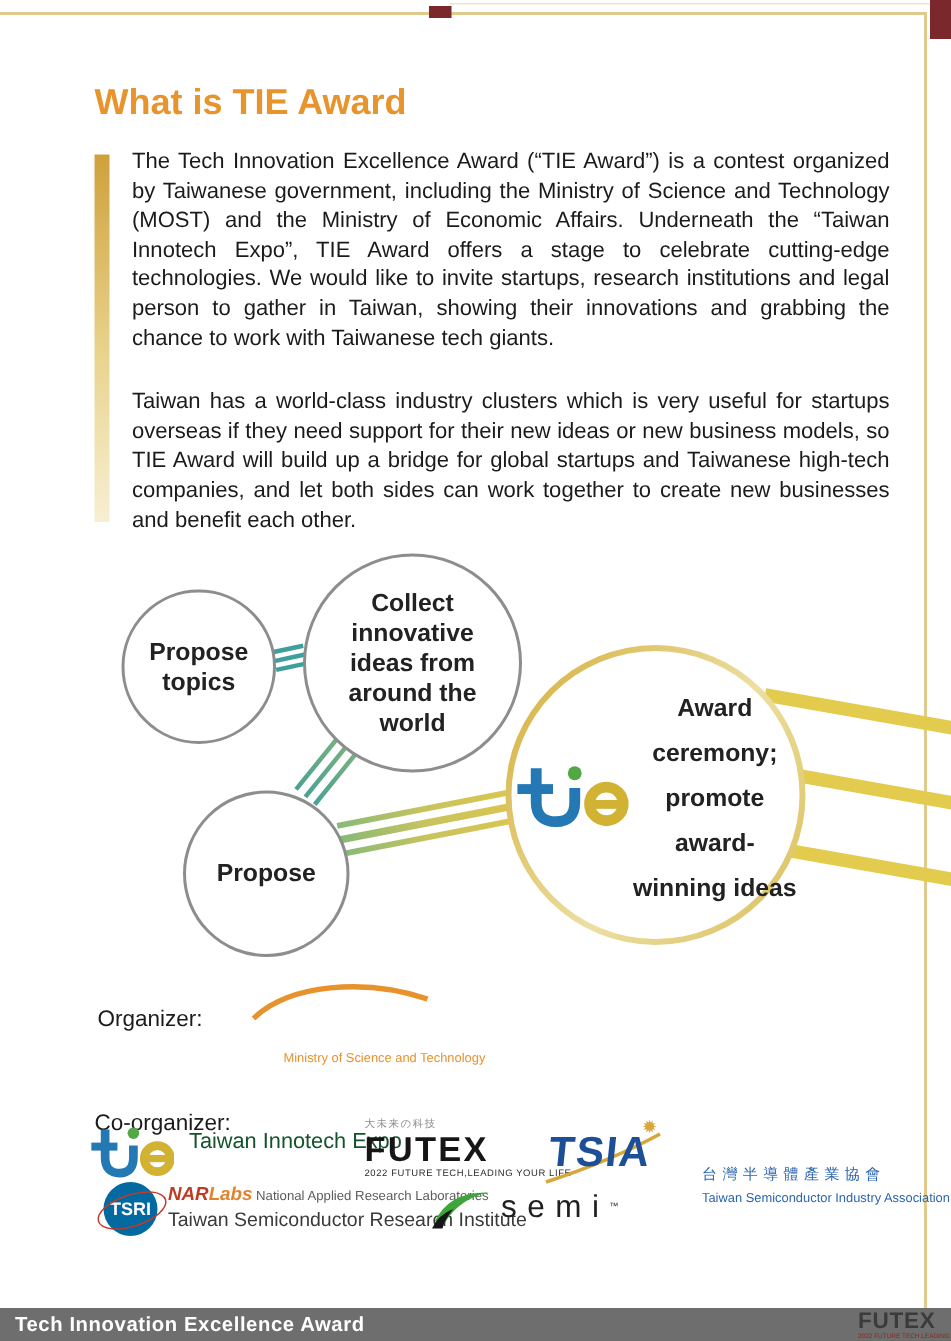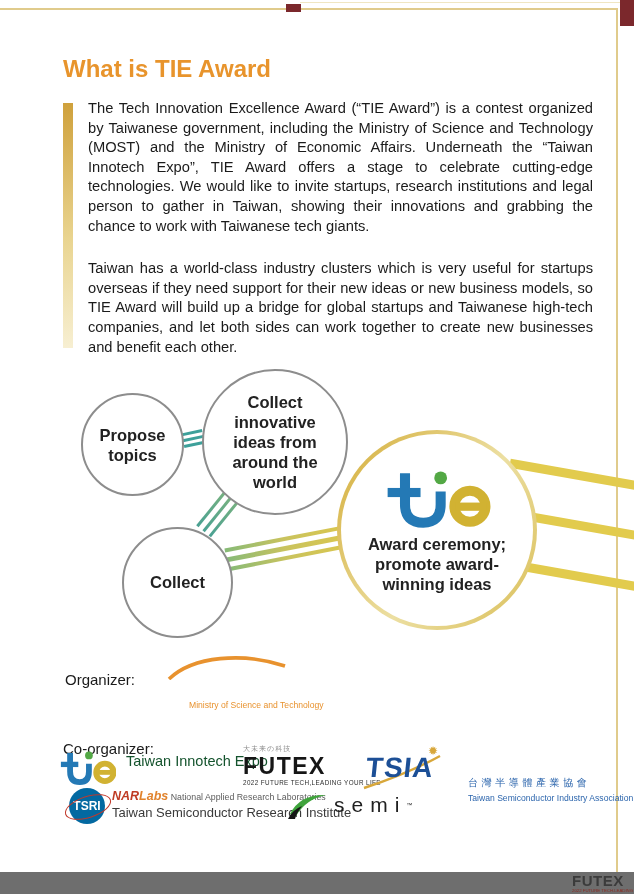--- a/index.html
+++ b/index.html
@@ -26,21 +26,21 @@
   .circle{border-radius:50%;background:#fff;display:flex;align-items:center;justify-content:center;
           text-align:center;font-weight:700;color:#222;}
   .c-gray{border:2.5px solid #8d8d8d;}
   .c1{left:81px;top:393px;width:99px;height:99px;font-size:16.5px;line-height:20px;}
   .c2{left:202px;top:369px;width:142px;height:142px;font-size:16.5px;line-height:20px;}
   .c2 .inner{width:126px;}
   .c3{left:122px;top:527px;width:107px;height:107px;font-size:16.5px;}
   .c4ring{left:337px;top:430px;width:200px;height:200px;border-radius:50%;
           background:linear-gradient(125deg,#d4ad38,#ecdfa2 55%,#d9bd55);
           display:flex;align-items:center;justify-content:center;z-index:3;}
-  .c4{width:192px;height:192px;border:none;flex-direction:column;font-size:16.5px;line-height:20px;}
+  .c4{width:192px;height:192px;border:none;flex-direction:row;font-size:16.5px;line-height:30px;}
   .c4 .txt{width:160px;margin-top:4px;}
 
   
   .bars3 .bar{background:#3da09a;}
   .conn1{left:183px;top:431px;transform:rotate(-12deg);}
   .conn1 .bar{width:21px;height:2.6px;margin-bottom:3.6px;}
   .conn2{left:197px;top:503px;transform:rotate(-51deg);}
   .conn2 .bar{width:46px;height:3px;margin-bottom:5px;background:linear-gradient(90deg,#4aa193,#79b27e);}
   .conn3{left:226px;top:537px;transform:rotate(-11deg);}
   .conn3 .bar{width:119px;height:4.2px;margin-bottom:5.2px;background:linear-gradient(90deg,#86ba77,#c9c35e,#d9c64f);}
@@ -132,21 +132,21 @@
   <div class="abs band band2"></div>
   <div class="abs band band3"></div>
 
   <div class="abs circle c-gray c1">
     <div class="inner">Propose topics</div>
   </div>
   <div class="abs circle c-gray c2">
     <div class="inner">Collect innovative ideas from around the world</div>
   </div>
   <div class="abs circle c-gray c3">
-    <div class="inner">Collect</div>
+    <div class="inner">Propose</div>
   </div>
   <div class="abs c4ring">
     <div class="circle c4">
       <svg width="112" height="64" viewBox="0 0 120 70">
         <rect x="6" y="24" width="36" height="10" fill="#2479b5"></rect>
         <path d="M25 8 L25 42 Q25 62 45 62 Q64 62 64 42 L64 28" fill="none" stroke="#2479b5" stroke-width="11"></path>
         <circle cx="64" cy="13" r="7" fill="#53a845"></circle>
         <circle cx="96" cy="44" r="17" fill="none" stroke="#d1b232" stroke-width="11"></circle>
         <rect x="80" y="40" width="34" height="9" fill="#d1b232"></rect>
       </svg>
@@ -209,19 +209,20 @@
   <div class="abs semi">
     <svg width="42" height="30" viewBox="0 0 42 30">
       <path d="M4 24 Q 14 4, 40 5 Q 20 9, 10 26 Z" fill="#3fa43c"></path>
       <path d="M2 29 Q 6 20, 16 16 Q 10 24, 9 29 Z" fill="#161616"></path>
     </svg>
     <span class="semi-word">semi</span>
       <span class="semi-tm">™</span>
   </div>
 
   <div class="abs footer">
+    <div class="footer-title">Tech Innovation Excellence Award</div>
     <div class="footer-brand">
       <div class="w">FUTEX</div>
       <div class="s">2022 FUTURE TECH.LEADING YOUR LIFE</div>
     </div>
   </div>
 
 </div>
 
 </body></html>

